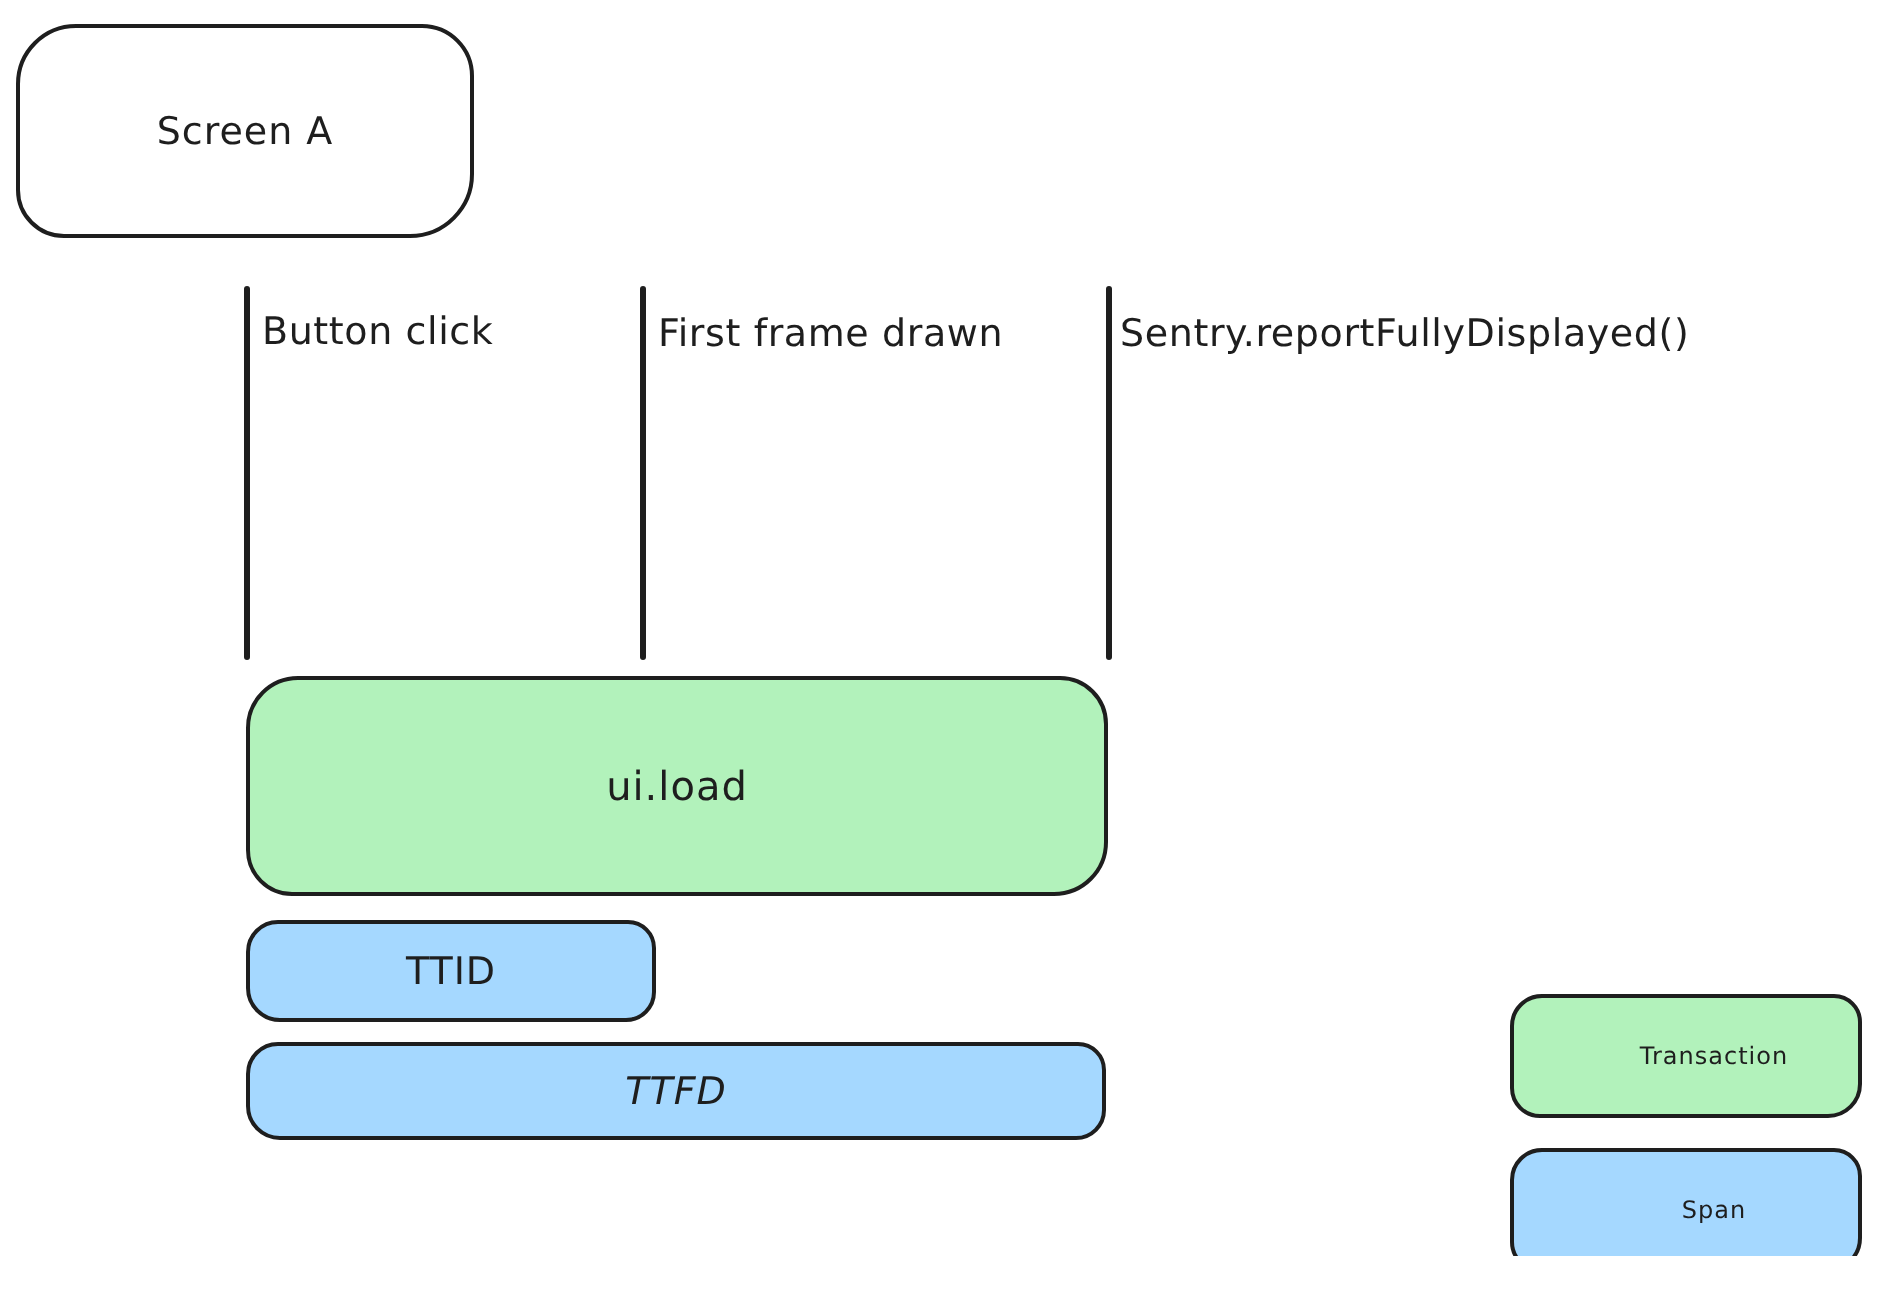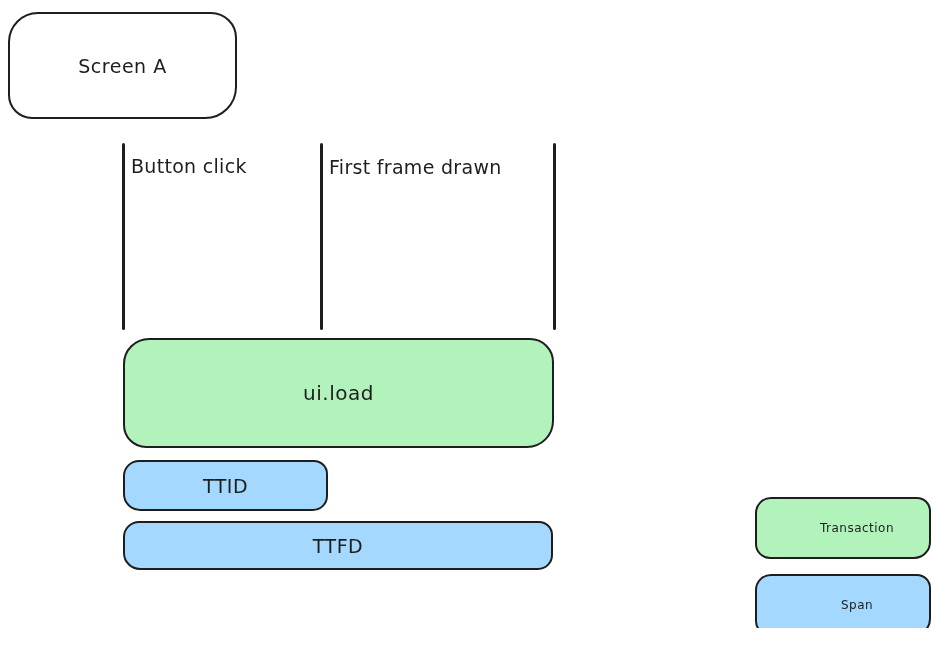--- a/index.html
+++ b/index.html
@@ -53,28 +53,29 @@
   <div class="box screen-box" style="left: 8px; top: 12px; width: 229px; height: 107px; background: rgb(255, 255, 255);">
     <span class="label">Screen A</span>
   </div>
 
   <div class="marker-line" style="left:122px; top:143px; height:187px;"></div>
   <div class="marker-line" style="left:320px; top:143px; height:187px;"></div>
   <div class="marker-line" style="left:553px; top:143px; height:187px;"></div>
 
   <div class="marker-label" style="left:329px; top:156px;">First frame drawn</div>
   <div class="marker-label" style="left:131px; top:155px;">Button click</div>
+  <div class="marker-label" style="left:560px; top:156px;">Sentry.reportFullyDisplayed()</div>
 
   <div class="box bar" style="left: 123px; top: 460px; width: 205px; height: 51px; background: rgb(165, 216, 255);">
     <span class="label">TTID</span>
   </div>
   <div class="box bar-big" style="left: 123px; top: 338px; width: 431px; height: 110px; background: rgb(178, 242, 187);">
     <span class="label">ui.load</span>
   </div>
-  <div class="box bar" style="left: 123px; top: 521px; width: 430px; height: 49px; background: rgb(165, 216, 255);">
+  <div class="box bar" style="left: 123px; top: 521px; width: 430px; height: 49px; background: rgb(165, 216, 255); font-style: italic;">
     <span class="label">TTFD</span>
   </div>
 
   <div class="box legend-box" style="left: 755px; top: 497px; width: 176px; height: 62px; background: rgb(178, 242, 187);">
     <span class="label">Transaction</span>
   </div>
   <div class="box legend-box" style="left: 755px; top: 574px; width: 176px; height: 62px; background: rgb(165, 216, 255);">
     <span class="label">Span</span>
   </div>
 

